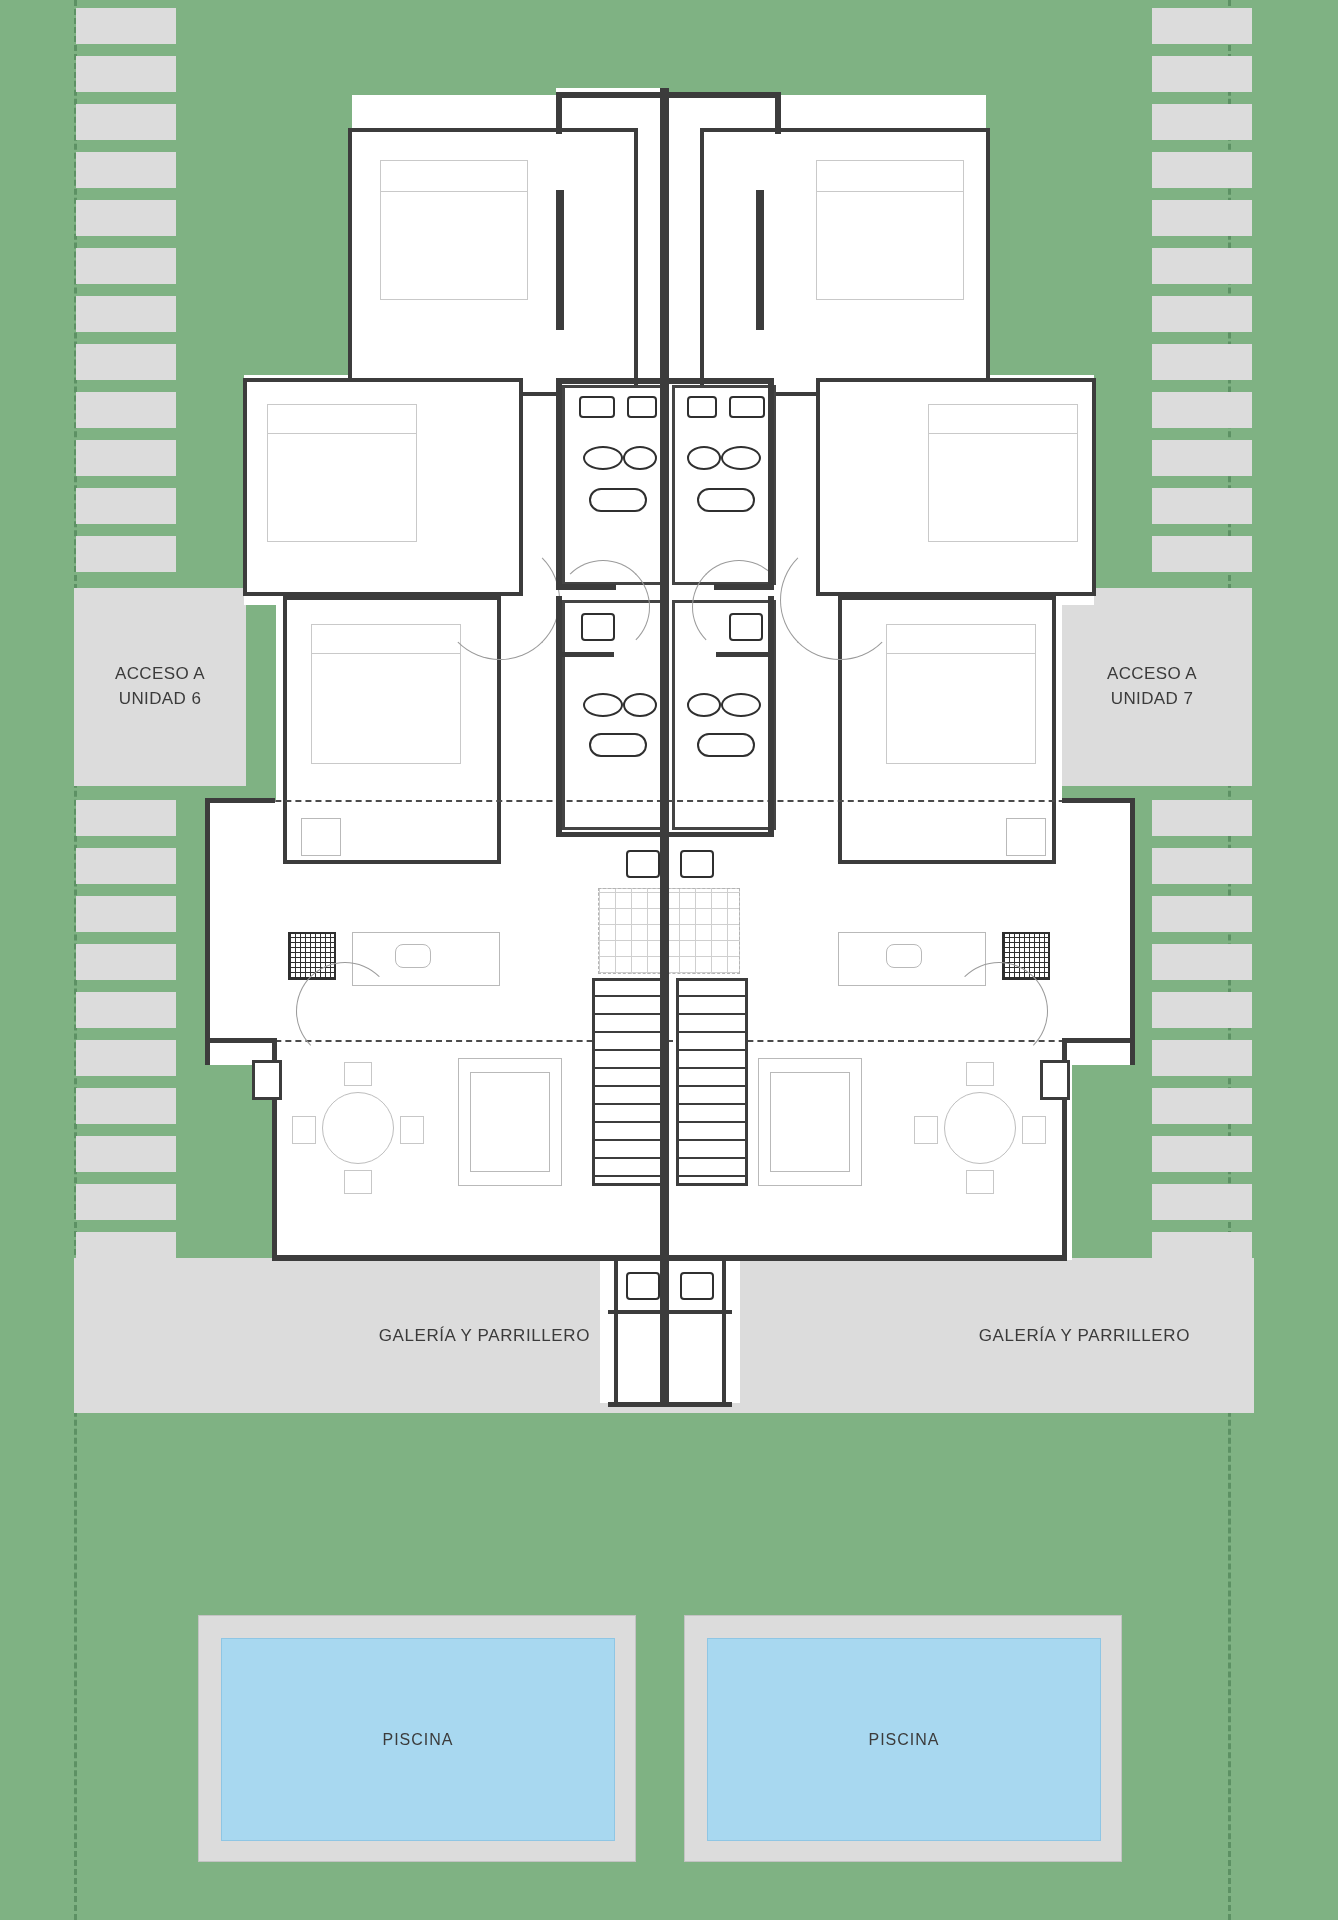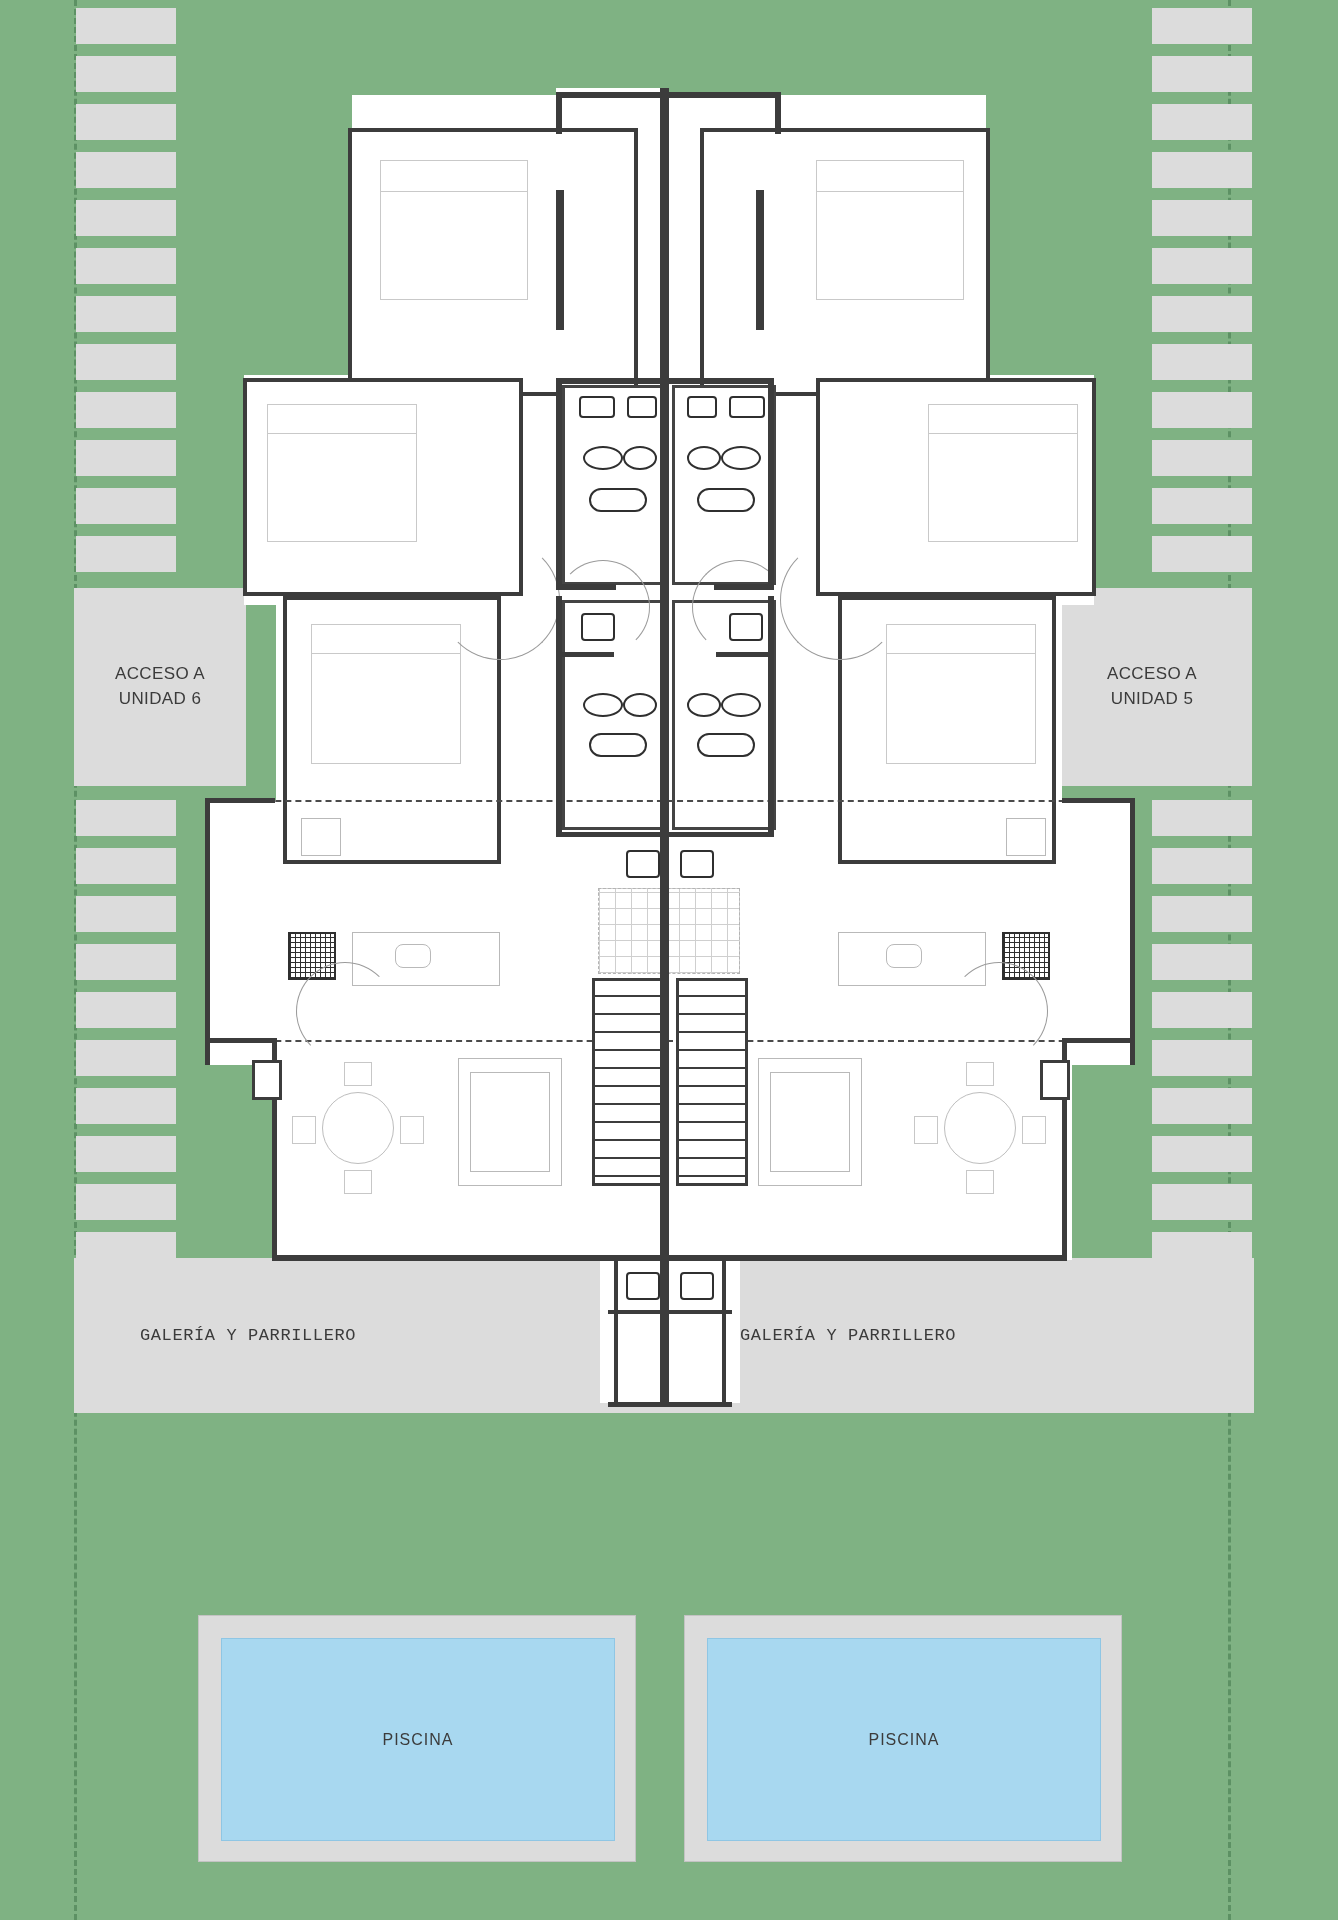--- a/index.html
+++ b/index.html
@@ -35,22 +35,21 @@
     letter-spacing:.4px;
   }
 
   
   .gallery-band{
     position:absolute;left:74px;top:1258px;width:1180px;height:155px;
     background:#dcdcdc;
   }
   .gallery-label{
     position:absolute;top:1326px;color:#3b3b3b;font-size:17px;letter-spacing:.6px;
-    text-align:left;
-    font-family:Liberation Mono, monospace;
+    text-align:right;
   }
 
   
   .pool-outer{
     position:absolute;background:#dcdcdc;border:1px solid #c3c3c3;
   }
   .pool-inner{
     position:absolute;background:#a8d8f0;border:1px solid #8fc6e4;
     display:flex;align-items:center;justify-content:center;
     color:#3b3b3b;font-size:16px;letter-spacing:1px;
@@ -179,21 +178,21 @@
 
   <div class="slab" style="left:74px;top:588px;width:172px;height:198px;">
     <div>
       <div>ACCESO A</div>
       <div>UNIDAD 6</div>
     </div>
   </div>
   <div class="slab" style="left:1052px;top:588px;width:200px;height:198px;">
     <div>
       <div>ACCESO A</div>
-      <div>UNIDAD 5</div>
+      <div>UNIDAD 7</div>
     </div>
   </div>
 
   <div class="gallery-band"></div>
   <div class="gallery-label" style="left:140px;width:450px;">GALERÍA Y PARRILLERO</div>
   <div class="gallery-label" style="left:740px;width:450px;">GALERÍA Y PARRILLERO</div>
 
   <div class="pool-outer" style="left:198px;top:1615px;width:436px;height:245px;">
     <div class="pool-inner" style="left:22px;top:22px;width:392px;height:201px;">
       <span>PISCINA</span>

